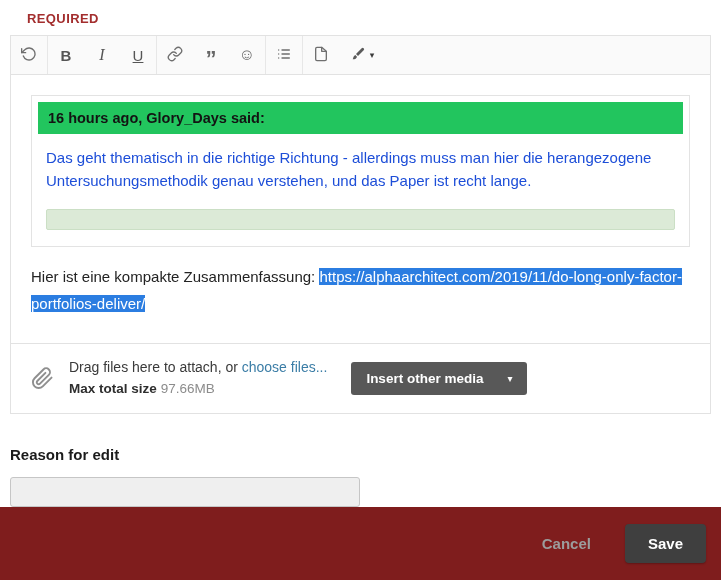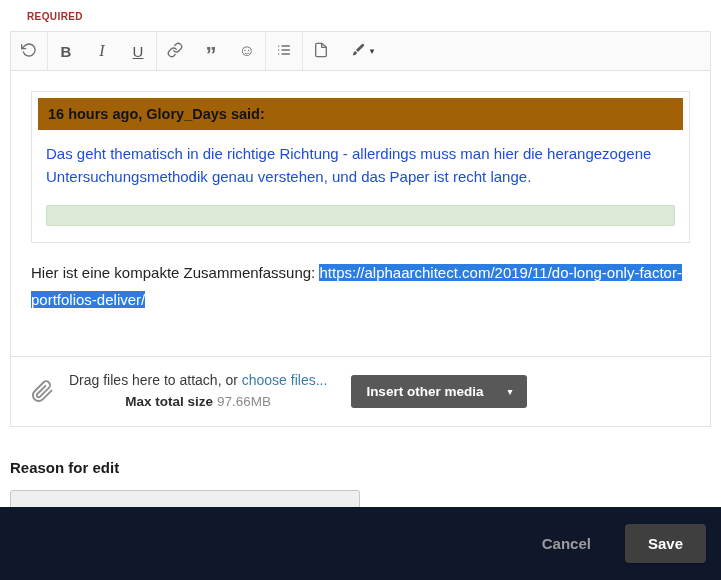--- a/index.html
+++ b/index.html
@@ -8,21 +8,21 @@
     width: 721px; height: 580px;
     background: #ffffff;
     font-family: "Liberation Sans", "DejaVu Sans", sans-serif;
     position: relative;
     overflow: hidden;
     color: #232323;
   }
   .page { padding: 8px 10px 0; }
 
   .required {
-    font-size: 10px; font-weight: bold; letter-spacing: .4px;
+    font-size: 13px; font-weight: bold; letter-spacing: .4px;
     color: #a32e2e; margin: 3px 0 9px 17px;
   }
 
   .composer { border: 1px solid #e2e2e2; background: #fff; }
 
   
   .toolbar {
     display: flex; align-items: stretch; height: 39px;
     background: #fafafa; border-bottom: 1px solid #e2e2e2;
   }
@@ -40,48 +40,48 @@
   .quote-glyph { font-size: 22px; font-weight: bold; color: #666; line-height: 0; padding-top: 8px; }
   .emoji-glyph { font-size: 16px; color: #666; }
   .brush-btn { width: 46px; gap: 4px; }
   .caret-sm { font-size: 9px; color: #3c3c3c; }
 
   
   .editor-area { padding: 20px 20px 14px; cursor: text; }
 
   .quote { border: 1px solid #e3e3e3; padding: 6px; margin-bottom: 16px; }
   .quote-citation {
-    background: #a16207; padding: 8px 10px;
+    background: #22c55e; padding: 8px 10px;
     font-weight: bold; font-size: 14.5px; color: #131313;
   }
   .quote-body {
     padding: 12px 8px 2px; font-size: 15px; line-height: 1.55; color: #1d4ed8;
   }
   .quote-empty {
     height: 21px; background: #dcead7; border: 1px solid #cbdfc5;
     border-radius: 2px; margin: 14px 8px 10px;
   }
 
   .para {
     font-size: 15px; line-height: 1.85; color: #232323;
     margin: 2px 0 8px; overflow-wrap: break-word;
   }
   .selected { background: #2b7de1; color: #ffffff; }
 
   
   .attach {
     border-top: 1px solid #e2e2e2; padding: 13px 20px;
-    display: flex; align-items: center; margin-top: 20px;
+    display: flex; align-items: center; margin-top: 3px;
   }
   .clip { margin-right: 15px; display: flex; align-items: center; }
   .clip svg { width: 23px; height: 23px; stroke: #8f8f8f; fill: none;
     stroke-width: 2; stroke-linecap: round; stroke-linejoin: round; }
   .attach-text { font-size: 14px; color: #3a3a3a; line-height: 1.55; }
   .choose { color: #3b7da6; text-decoration: none; cursor: pointer; }
-  .max-line { font-size: 13.5px; text-align: center; }
+  .max-line { font-size: 13.5px; }
   .max-label { font-weight: bold; color: #2e2e2e; }
   .max-val { color: #8c8c8c; margin-left: 4px; }
   .insert-media {
     margin-left: 24px; background: #585858; color: #fff; border: none;
     font-size: 13.5px; font-weight: 600; font-family: inherit;
     padding: 9px 15px; border-radius: 3px; cursor: pointer;
     display: flex; align-items: center; gap: 24px;
   }
   .insert-media .caret-w { font-size: 10px; color: #fff; }
 
@@ -90,21 +90,21 @@
   .reason-label { font-weight: bold; font-size: 15px; color: #1b1b1b; margin-bottom: 14px; }
   .reason-input {
     width: 350px; height: 30px; border: 1px solid #c6c6c6; background: #efefef;
     border-radius: 3px; padding: 0 8px; font-size: 14px; font-family: inherit;
     color: #333;
   }
 
   
   .footer {
     position: absolute; left: 0; right: 0; bottom: 0; height: 73px;
-    background: #0f172a;
+    background: #7f1d1d;
     display: flex; align-items: center; justify-content: flex-end;
     padding-right: 15px; gap: 28px;
   }
   .cancel-btn {
     border: none; background: transparent; color: #9c9c9c;
     font-size: 15px; font-weight: bold; font-family: inherit; cursor: pointer;
   }
   .save-btn {
     border: none; background: #3f3f3f; color: #fff;
     font-size: 15px; font-weight: bold; font-family: inherit; cursor: pointer;

